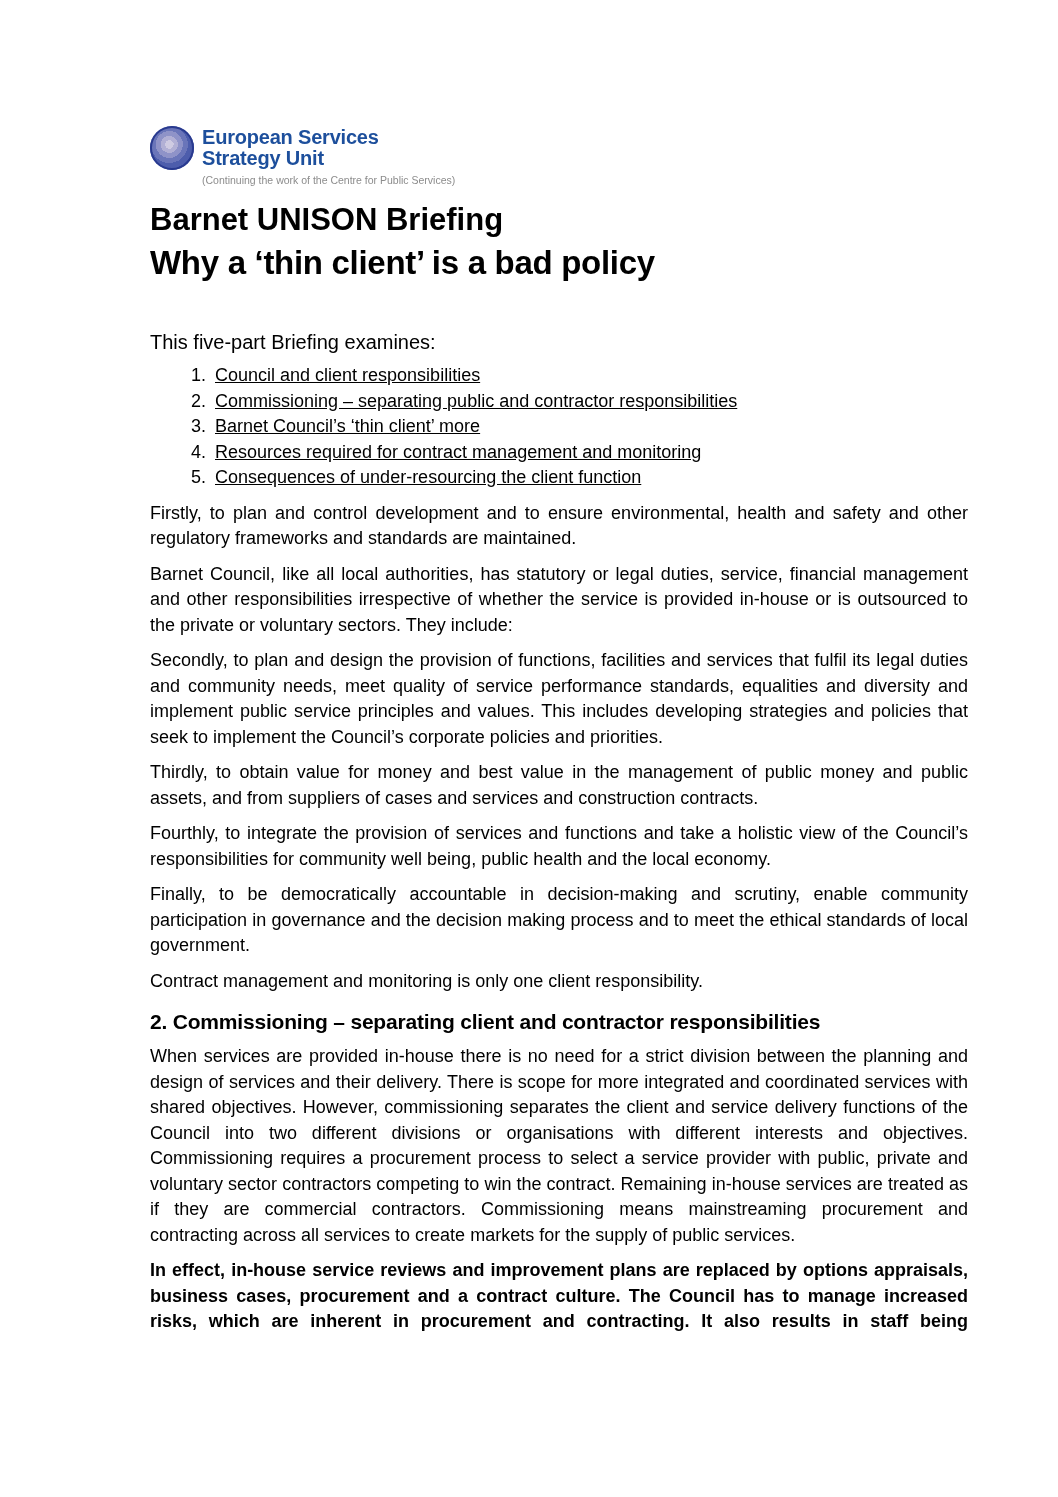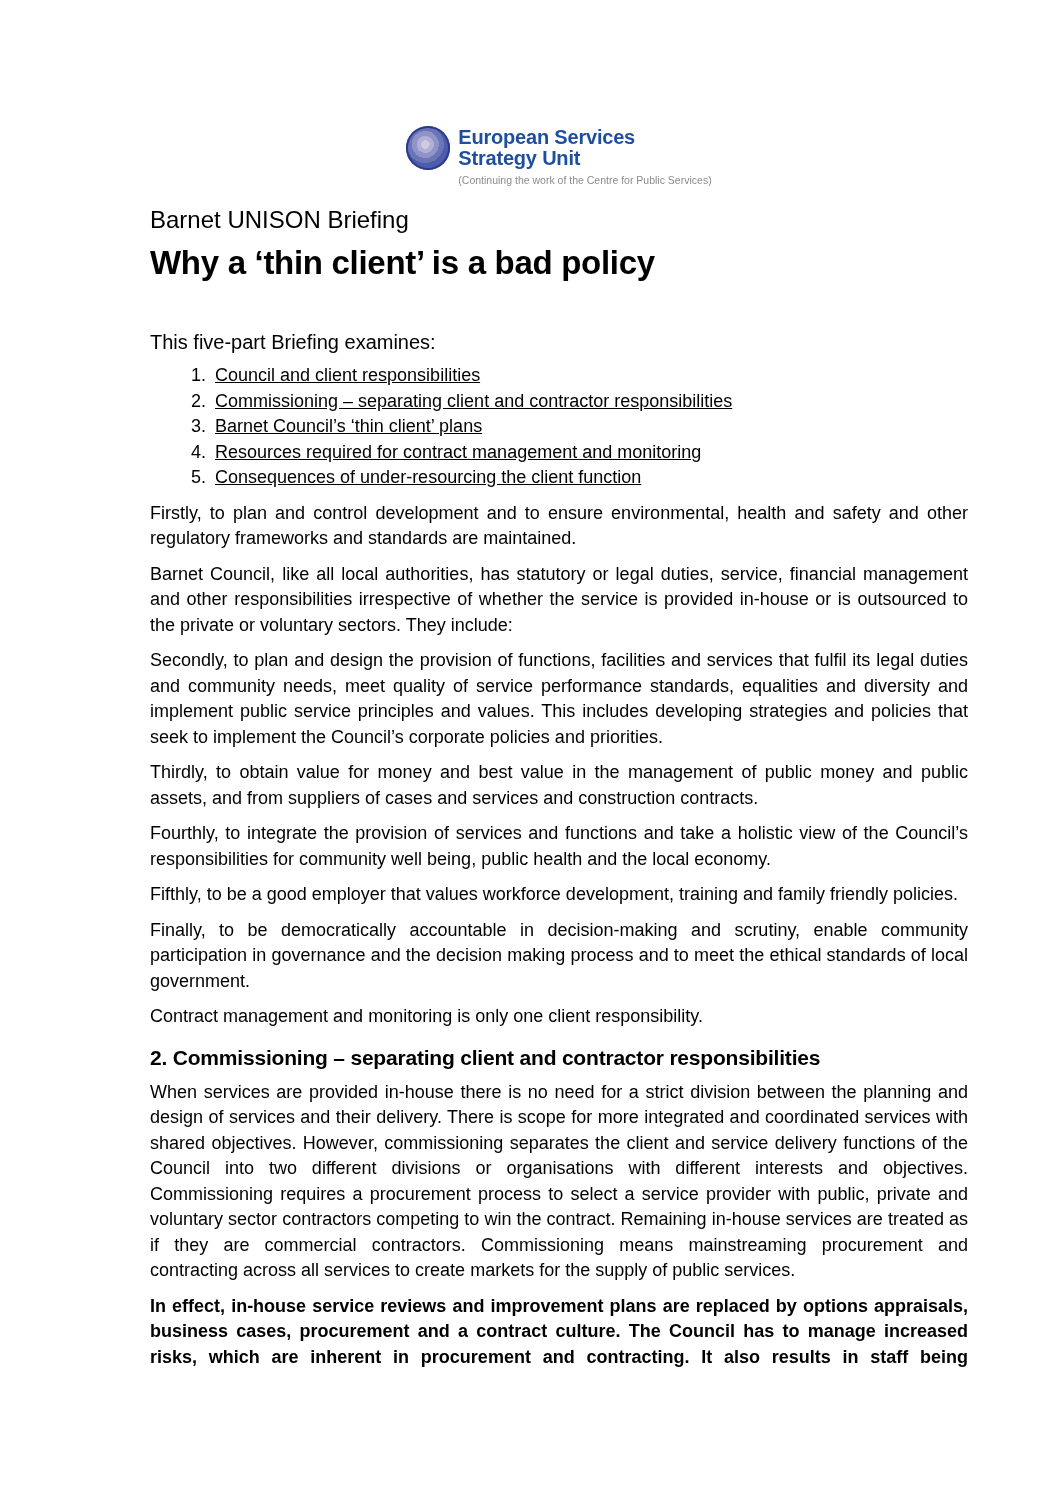--- a/index.html
+++ b/index.html
@@ -8,21 +8,21 @@
     width:1058px;height:1497px;
     margin:0 auto;
     background:#ffffff;
     overflow:hidden;
     font-family:"Liberation Sans", sans-serif;
     color:#000;
     box-sizing:border-box;
     padding:126px 90px 0 150px;
   }
   
-  .logo-row{display:flex;align-items:flex-start;margin:0 0 16px 0;justify-content:center;}
+  .logo-row{display:flex;align-items:flex-start;margin:0 0 16px 0;}
   .logo-sphere{
     width:44px;height:44px;border-radius:50%;
     background:radial-gradient(circle at 44% 42%,
       #cfcbe2 0%, #cfcbe2 12%,
       #b2b0d5 12%, #b2b0d5 24%,
       #8f93c8 24%, #8f93c8 38%,
       #6a75b9 38%, #6a75b9 52%,
       #4d5dac 52%, #4d5dac 68%,
       #3a4da3 68%, #3a4da3 84%,
       #2e4096 84%, #2e4096 100%);
@@ -31,21 +31,21 @@
   }
   .logo-text{margin-left:8px;padding-top:1px;}
   .logo-org{
     color:#1d4f9c;font-weight:bold;
     font-size:20px;line-height:21px;letter-spacing:-0.2px;
   }
   .logo-tagline{
     color:#8c8c8c;font-size:10.5px;line-height:12px;margin-top:5px;
   }
   
-  .kicker{font-size:24px;line-height:28px;font-weight:normal;margin:20px 0 0 0;}
+  .kicker{font-size:31px;line-height:28px;font-weight:bold;margin:20px 0 0 0;}
   .doc-title{font-size:33px;line-height:38px;font-weight:bold;margin:10px 0 16px 0;letter-spacing:-0.3px;}
   .doc-date{font-size:18px;line-height:22px;margin:12px 0 0 0;}
   .intro{font-size:20px;line-height:25px;margin:48px 0 7px 0;}
   
   ol.toc{
     margin:8px 0 0 0;
     padding:0 0 0 61px;
     font-size:18px;line-height:25.5px;text-decoration:underline;
   }
   ol.toc li{padding-left:4px;}
@@ -76,32 +76,31 @@
       <div class="logo-tagline">(Continuing the work of the Centre for Public Services)</div>
     </div>
   </div>
 
   <div class="kicker">Barnet UNISON Briefing</div>
   <h1 class="doc-title">Why a ‘thin client’ is a bad policy</h1>
 
   <p class="intro">This five-part Briefing examines:</p>
   <ol class="toc">
     <li>Council and client responsibilities</li>
-    <li>Commissioning – separating client and contractor responsibilities</li>
-    <li>Barnet Council’s ‘thin client’ plans</li>
+    <li>Commissioning – separating public and contractor responsibilities</li>
+    <li>Barnet Council’s ‘thin client’ more</li>
     <li>Resources required for contract management and monitoring</li>
     <li>Consequences of under-resourcing the client function</li>
   </ol>
 
   <p class="body-para">Firstly, to plan and control development and to ensure environmental, health and safety and other regulatory frameworks and standards are maintained.</p>
   <p class="body-para">Barnet Council, like all local authorities, has statutory or legal duties, service, financial management and other responsibilities irrespective of whether the service is provided in-house or is outsourced to the private or voluntary sectors. They include:</p>
   <p class="body-para">Secondly, to plan and design the provision of functions, facilities and services that fulfil its legal duties and community needs, meet quality of service performance standards, equalities and diversity and implement public service principles and values. This includes developing strategies and policies that seek to implement the Council’s corporate policies and priorities.</p>
   <p class="body-para">Thirdly, to obtain value for money and best value in the management of public money and public assets, and from suppliers of cases and services and construction contracts.</p>
   <p class="body-para">Fourthly, to integrate the provision of services and functions and take a holistic view of the Council’s responsibilities for community well being, public health and the local economy.</p>
-  <p class="body-para">Fifthly, to be a good employer that values workforce development, training and family friendly policies.</p>
   <p class="body-para">Finally, to be democratically accountable in decision-making and scrutiny, enable community participation in governance and the decision making process and to meet the ethical standards of local government.</p>
   <p class="body-para">Contract management and monitoring is only one client responsibility.</p>
 
   <h2 class="section-heading">2. Commissioning – separating client and contractor responsibilities</h2>
   <p class="body-para">When services are provided in-house there is no need for a strict division between the planning and design of services and their delivery. There is scope for more integrated and coordinated services with shared objectives. However, commissioning separates the client and service delivery functions of the Council into two different divisions or organisations with different interests and objectives. Commissioning requires a procurement process to select a service provider with public, private and voluntary sector contractors competing to win the contract. Remaining in-house services are treated as if they are commercial contractors. Commissioning means mainstreaming procurement and contracting across all services to create markets for the supply of public services.</p>
   <p class="body-para last-cut">In effect, in-house service reviews and improvement plans are replaced by options appraisals, business cases, procurement and a contract culture. The Council has to manage increased risks, which are inherent in procurement and contracting. It also results in staff being</p>
 
 </div>
 
 </body></html>

